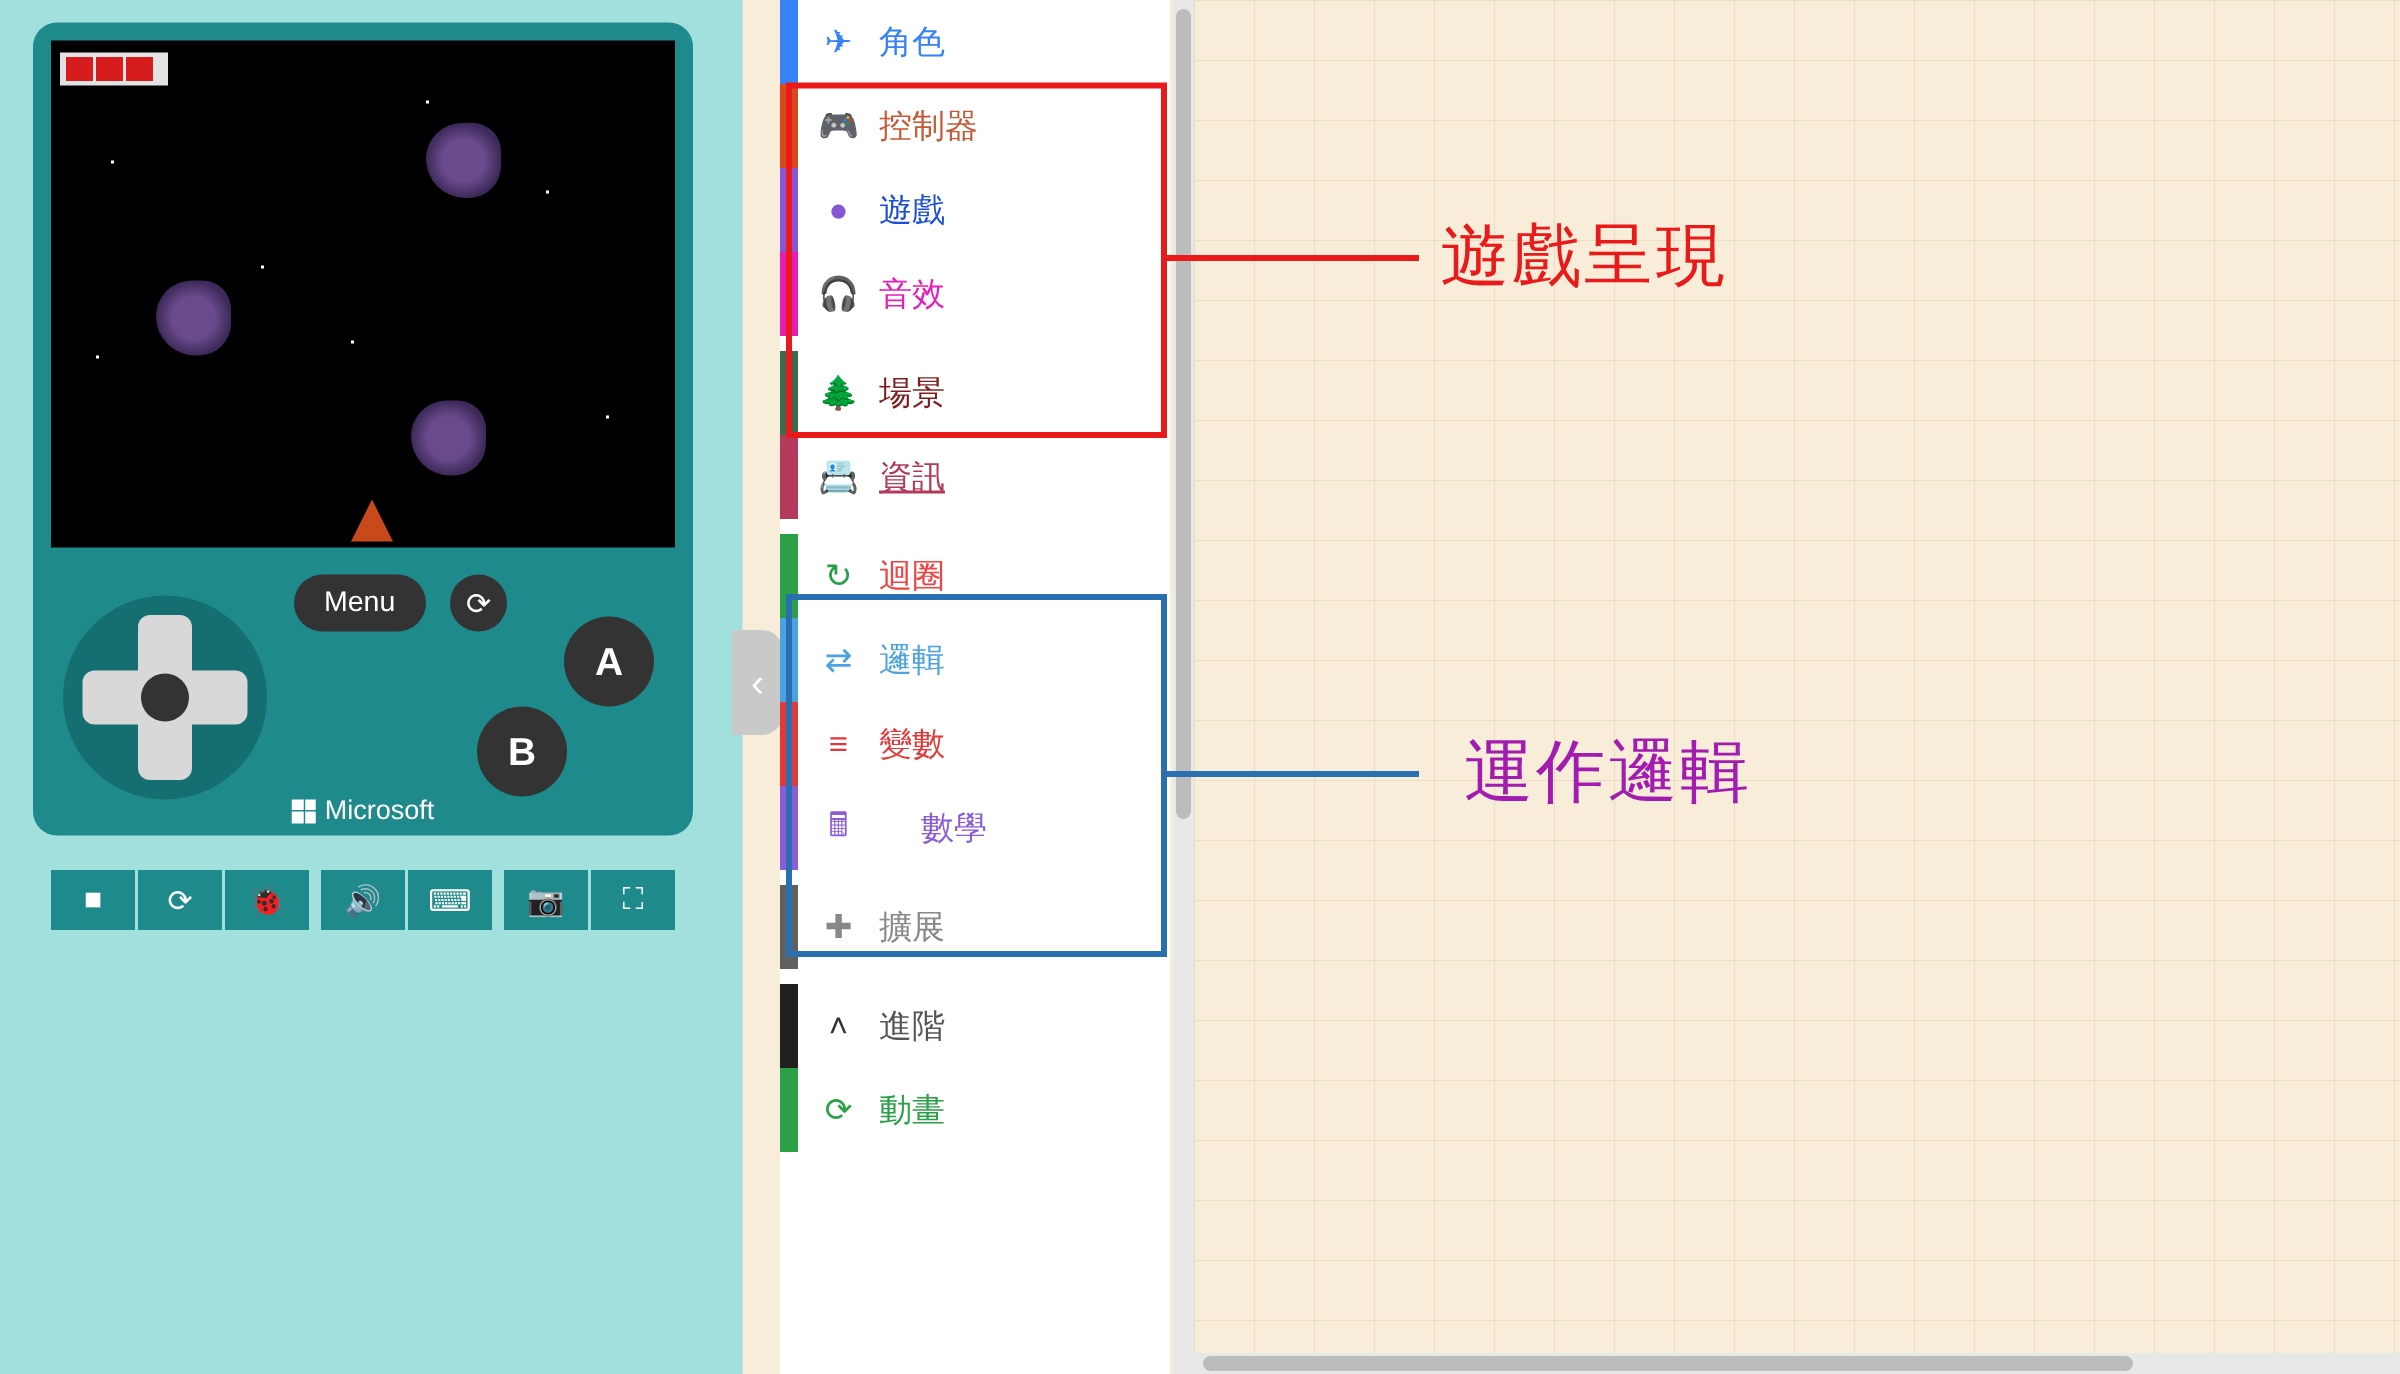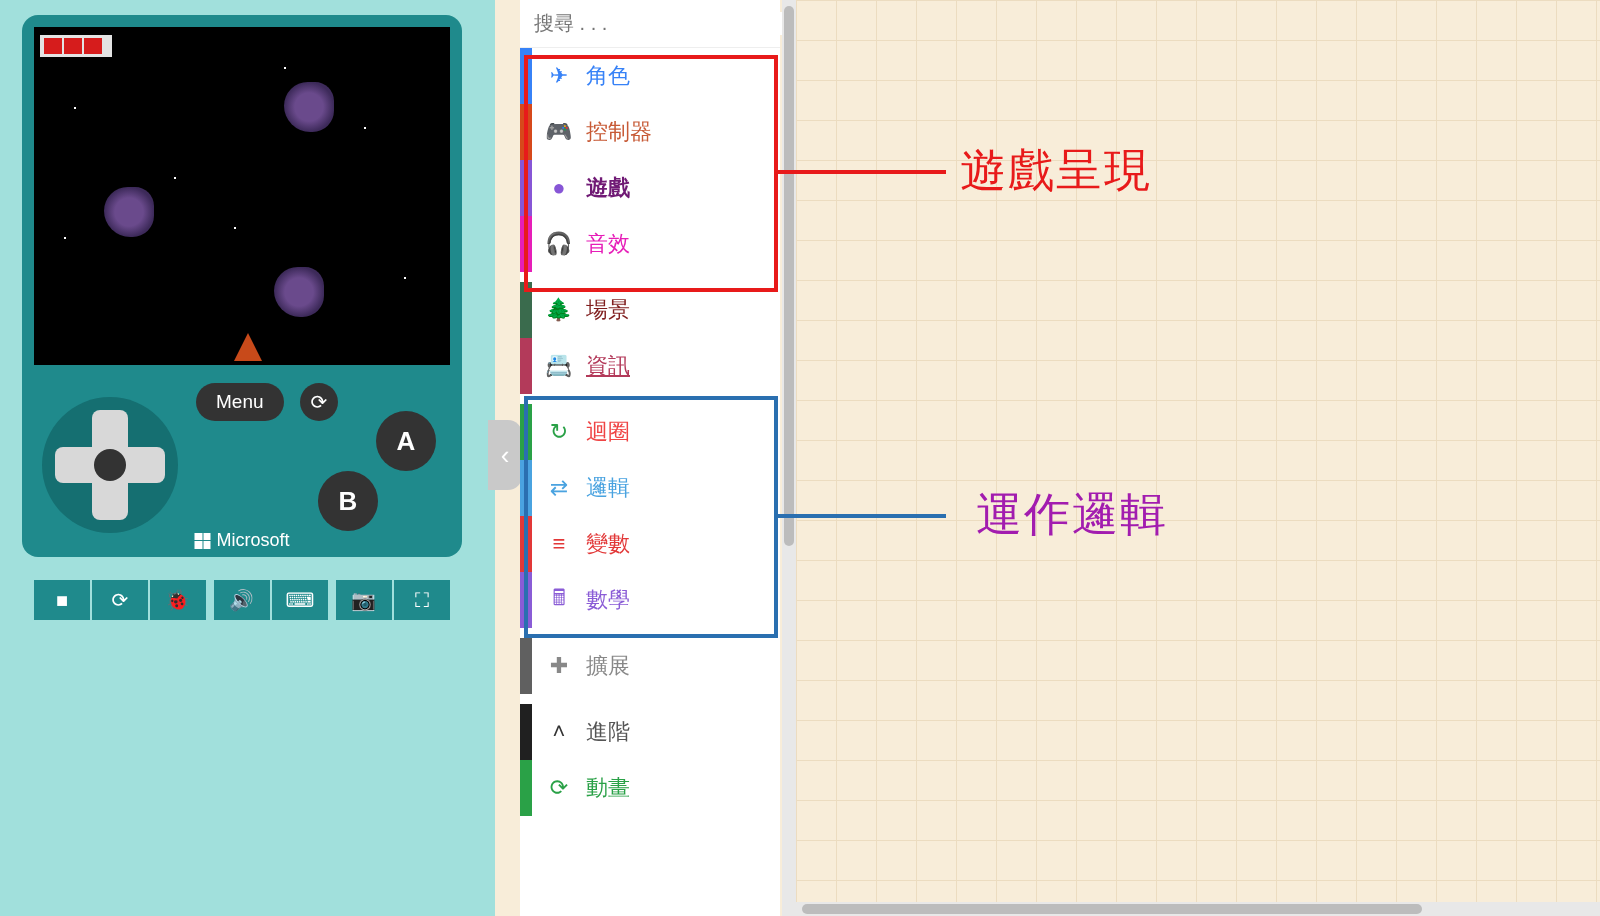--- a/index.html
+++ b/index.html
@@ -365,39 +365,35 @@
         </div>
     </div>
   </div>
 </div>
 
 <div class="chevron-handle">
   <span>‹</span>
 </div>
 
 <div class="cat-panel">
-  <div class="search-row">
-    <input placeholder="搜尋 . . ." style="">
-    <span class="search-icon">🔍</span>
-  </div>
   <div class="cat-list" id="cat-list">
       <div class="cat-item">
         <div class="cat-bar" style="background: rgb(55, 130, 247);"></div>
         <div class="cat-icon" style="color: rgb(55, 130, 247);">✈</div>
         <div class="cat-label" style="color: rgb(55, 130, 247); text-align: center;">角色</div>
       </div>
       <div class="cat-item">
         <div class="cat-bar" style="background: rgb(214, 73, 27);"></div>
         <div class="cat-icon" style="color: rgb(214, 73, 27);">🎮</div>
         <div class="cat-label" style="color: rgb(199, 90, 54);">控制器</div>
       </div>
       <div class="cat-item">
         <div class="cat-bar" style="background: rgb(135, 86, 214);"></div>
         <div class="cat-icon" style="color: rgb(135, 86, 214);">●</div>
-        <div class="cat-label" style="color: #701a75; font-weight: bold;">遊戲</div>
+        <div class="cat-label" style="color: #1d4ed8;">遊戲</div>
       </div>
       <div class="cat-item">
         <div class="cat-bar" style="background: rgb(230, 30, 184);"></div>
         <div class="cat-icon" style="color: rgb(230, 30, 184);">🎧</div>
         <div class="cat-label" style="color: rgb(230, 30, 184);">音效</div>
       </div>
       <div class="cat-sep"></div>
       <div class="cat-item">
         <div class="cat-bar" style="background: rgb(58, 107, 77);"></div>
         <div class="cat-icon" style="color: rgb(74, 112, 80);">🌲</div>
@@ -420,21 +416,21 @@
         <div class="cat-label" style="color: rgb(74, 163, 224);">邏輯</div>
       </div>
       <div class="cat-item">
         <div class="cat-bar" style="background: rgb(226, 56, 56);"></div>
         <div class="cat-icon" style="color: rgb(226, 56, 56);">≡</div>
         <div class="cat-label" style="color: rgb(226, 56, 56); font-family: Liberation Mono, monospace;">變數</div>
       </div>
       <div class="cat-item">
         <div class="cat-bar" style="background: rgb(138, 92, 214);"></div>
         <div class="cat-icon" style="color: rgb(138, 92, 214);">🖩</div>
-        <div class="cat-label" style="color: rgb(138, 92, 214);">數學</div>
+        <div class="cat-label" style="color: rgb(138, 92, 214); margin-left: 28px;">數學</div>
       </div>
       <div class="cat-sep"></div>
       <div class="cat-item">
         <div class="cat-bar" style="background: rgb(96, 96, 96);"></div>
         <div class="cat-icon" style="color: rgb(136, 136, 136);">✚</div>
         <div class="cat-label" style="color: rgb(136, 136, 136);">擴展</div>
       </div>
       <div class="cat-sep"></div>
       <div class="cat-item">
         <div class="cat-bar" style="background: rgb(32, 32, 32);"></div>

